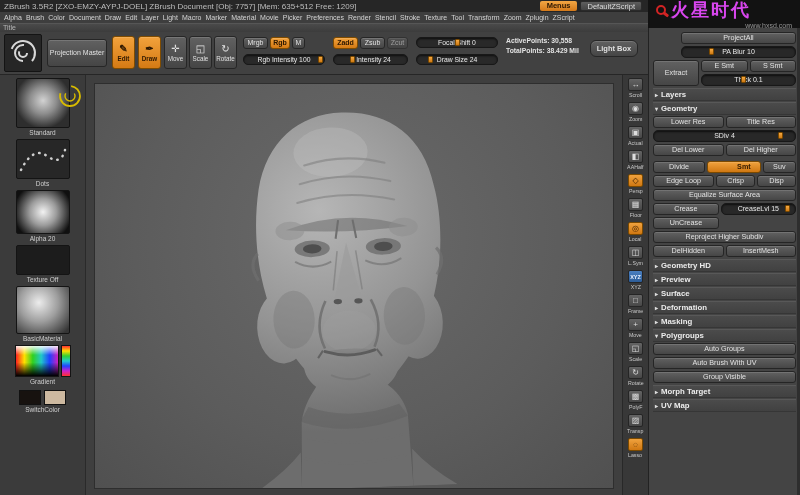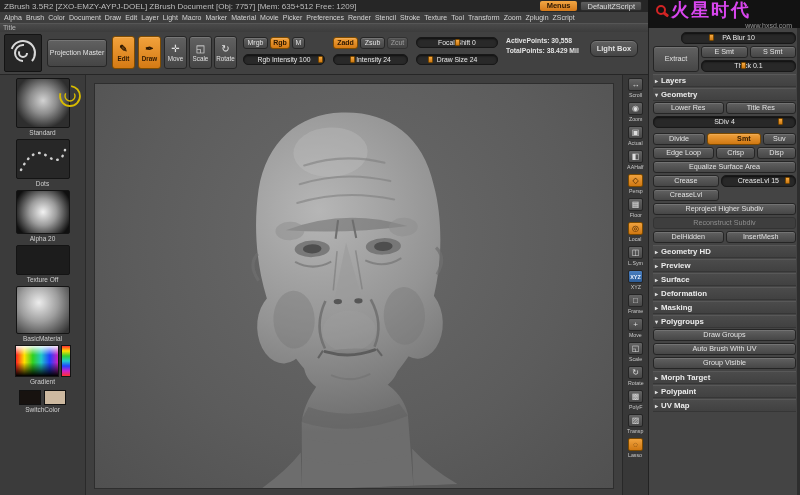--- a/index.html
+++ b/index.html
@@ -370,20 +370,23 @@
     <div class="row">
       <span class="mag"></span>
       <span class="brand">火星时代</span>
     </div>
     <div class="site">www.hxsd.com</div>
   </div>
 
   <div class="panel">
 
     <div class="prow" style="padding-left:28px">
+      <div class="pbtn" style="flex:1">ProjectAll</div>
+    </div>
+    <div class="prow" style="padding-left:28px">
       <div class="pslider" style="flex:1">
         <span>PA Blur 10</span>
         <span class="nt" style="left:24%"></span>
       </div>
     </div>
     <div class="prow">
       <div class="pbtn" style="width:46px;height:26px;line-height:24px">Extract</div>
       <div style="flex:1;display:flex;flex-direction:column;gap:2px">
         <div class="prow" style="margin:0">
           <div class="pbtn" style="flex:1">E Smt</div>
@@ -408,20 +411,24 @@
     <div class="prow">
       <div class="pbtn" style="flex:1">Lower Res</div>
       <div class="pbtn" style="flex:1">Title Res</div>
     </div>
     <div class="prow">
       <div class="pslider" style="flex:1">
         <span>SDiv 4</span>
         <span class="nt" style="left:88%"></span>
       </div>
     </div>
+    <div class="prow">
+      <div class="pbtn" style="flex:1">Del Lower</div>
+      <div class="pbtn" style="flex:1">Del Higher</div>
+    </div>
     <div class="gap"></div>
     <div class="prow">
       <div class="pbtn" style="flex:1.6">Divide</div>
       <div class="pbtn on" style="flex:1">Smt</div>
       <div class="pbtn" style="flex:1">Suv</div>
     </div>
     <div class="prow">
       <div class="pbtn" style="flex:1.6">Edge Loop</div>
       <div class="pbtn" style="flex:1">Crisp</div>
       <div class="pbtn" style="flex:1">Disp</div>
@@ -430,27 +437,24 @@
       <div class="pbtn" style="flex:1">Equalize Surface Area</div>
     </div>
     <div class="prow">
       <div class="pbtn" style="flex:1">Crease</div>
       <div class="pslider" style="flex:1.15">
         <span>CreaseLvl 15</span>
         <span class="nt" style="left:87%"></span>
       </div>
     </div>
     <div class="prow">
-      <div class="pbtn" style="width:66px">CreaseLvl</div>
+      <div class="pbtn" style="width:66px">UnCrease</div>
     </div>
     <div class="prow">
       <div class="pbtn" style="flex:1">Reproject Higher Subdiv</div>
-    </div>
-    <div class="prow">
-      <div class="pbtn dis" style="flex:1">Reconstruct Subdiv</div>
     </div>
     <div class="prow">
       <div class="pbtn" style="flex:1">DelHidden</div>
       <div class="pbtn" style="flex:1">InsertMesh</div>
     </div>
 
     <div>
         <div class="sect">
         <span class="tri">▸</span>
         <span>Geometry HD</span>
@@ -471,34 +475,30 @@
         <span class="tri">▸</span>
         <span>Masking</span>
       </div>
       </div>
 
     <div class="sect">
       <span class="tri">▾</span>
       <span>Polygroups</span>
     </div>
     <div>
-        <div class="pbtn pg">Draw Groups</div>
+        <div class="pbtn pg">Auto Groups</div>
         <div class="pbtn pg">Auto Brush With UV</div>
         <div class="pbtn pg">Group Visible</div>
       </div>
 
     <div>
         <div class="sect">
         <span class="tri">▸</span>
         <span>Morph Target</span>
       </div>
         <div class="sect">
         <span class="tri">▸</span>
-        <span>Polypaint</span>
-      </div>
-        <div class="sect">
-        <span class="tri">▸</span>
         <span>UV Map</span>
       </div>
       </div>
 
   </div>
 </div>
 
 </body></html>

